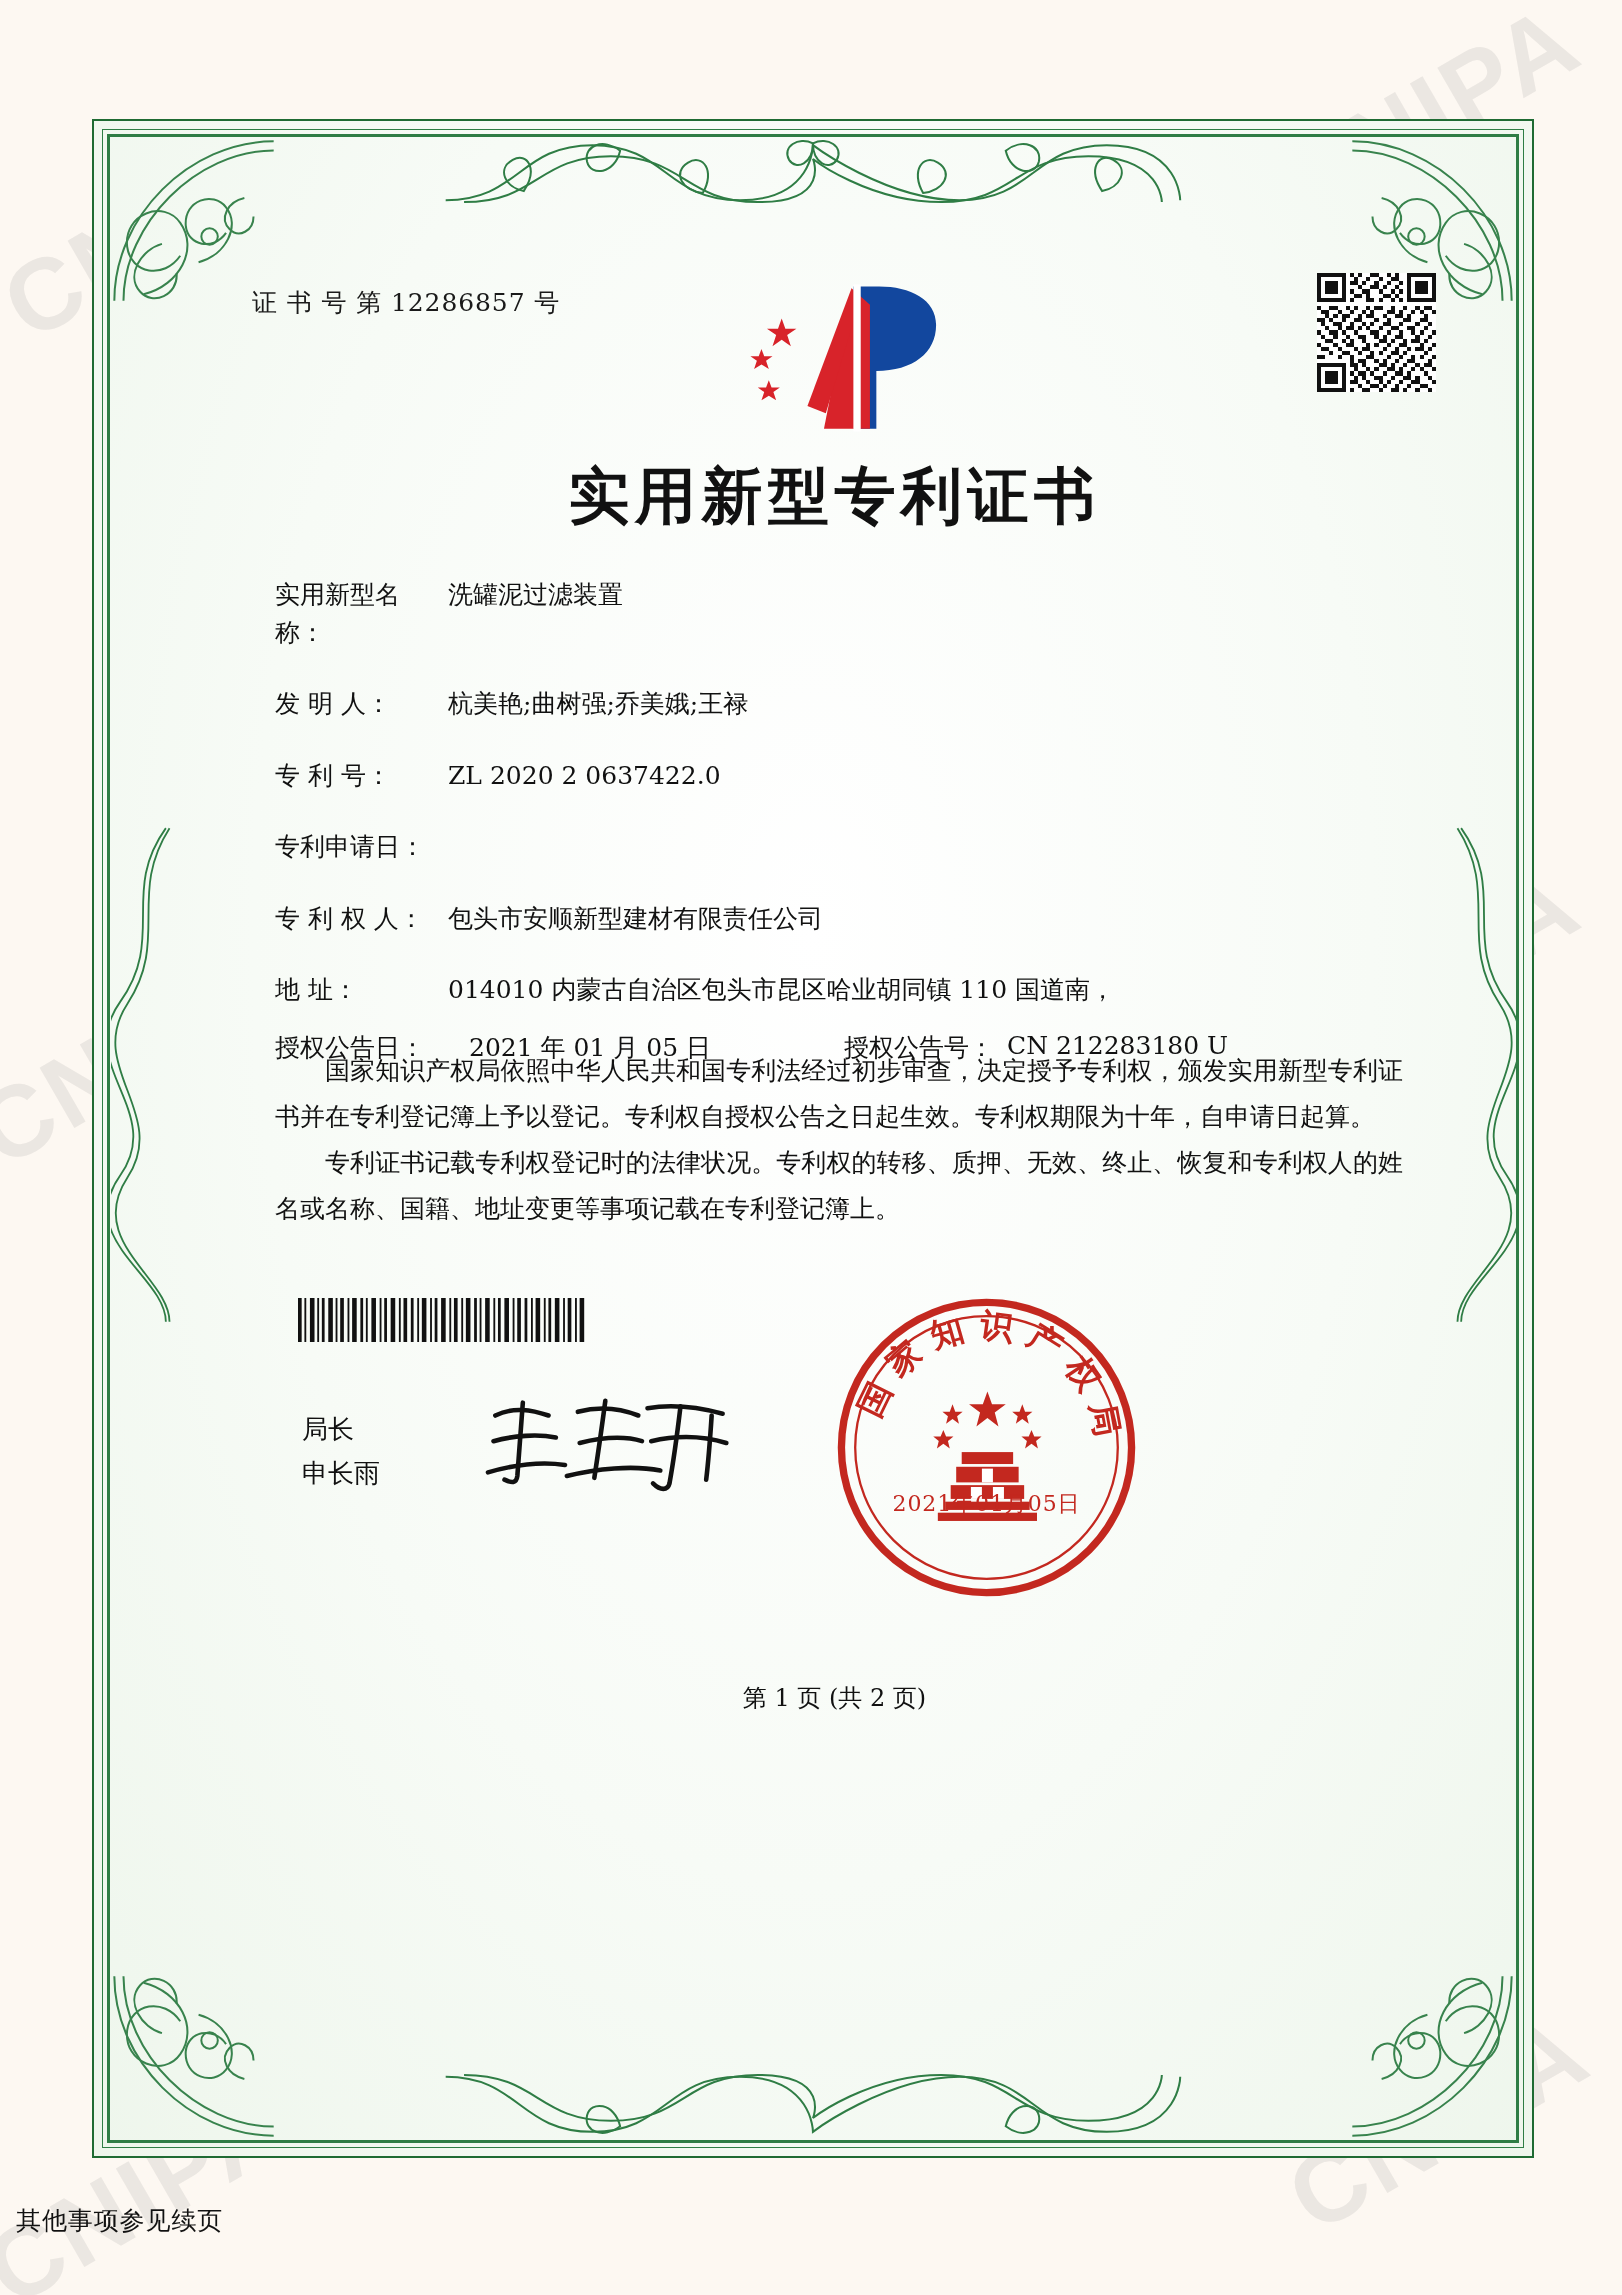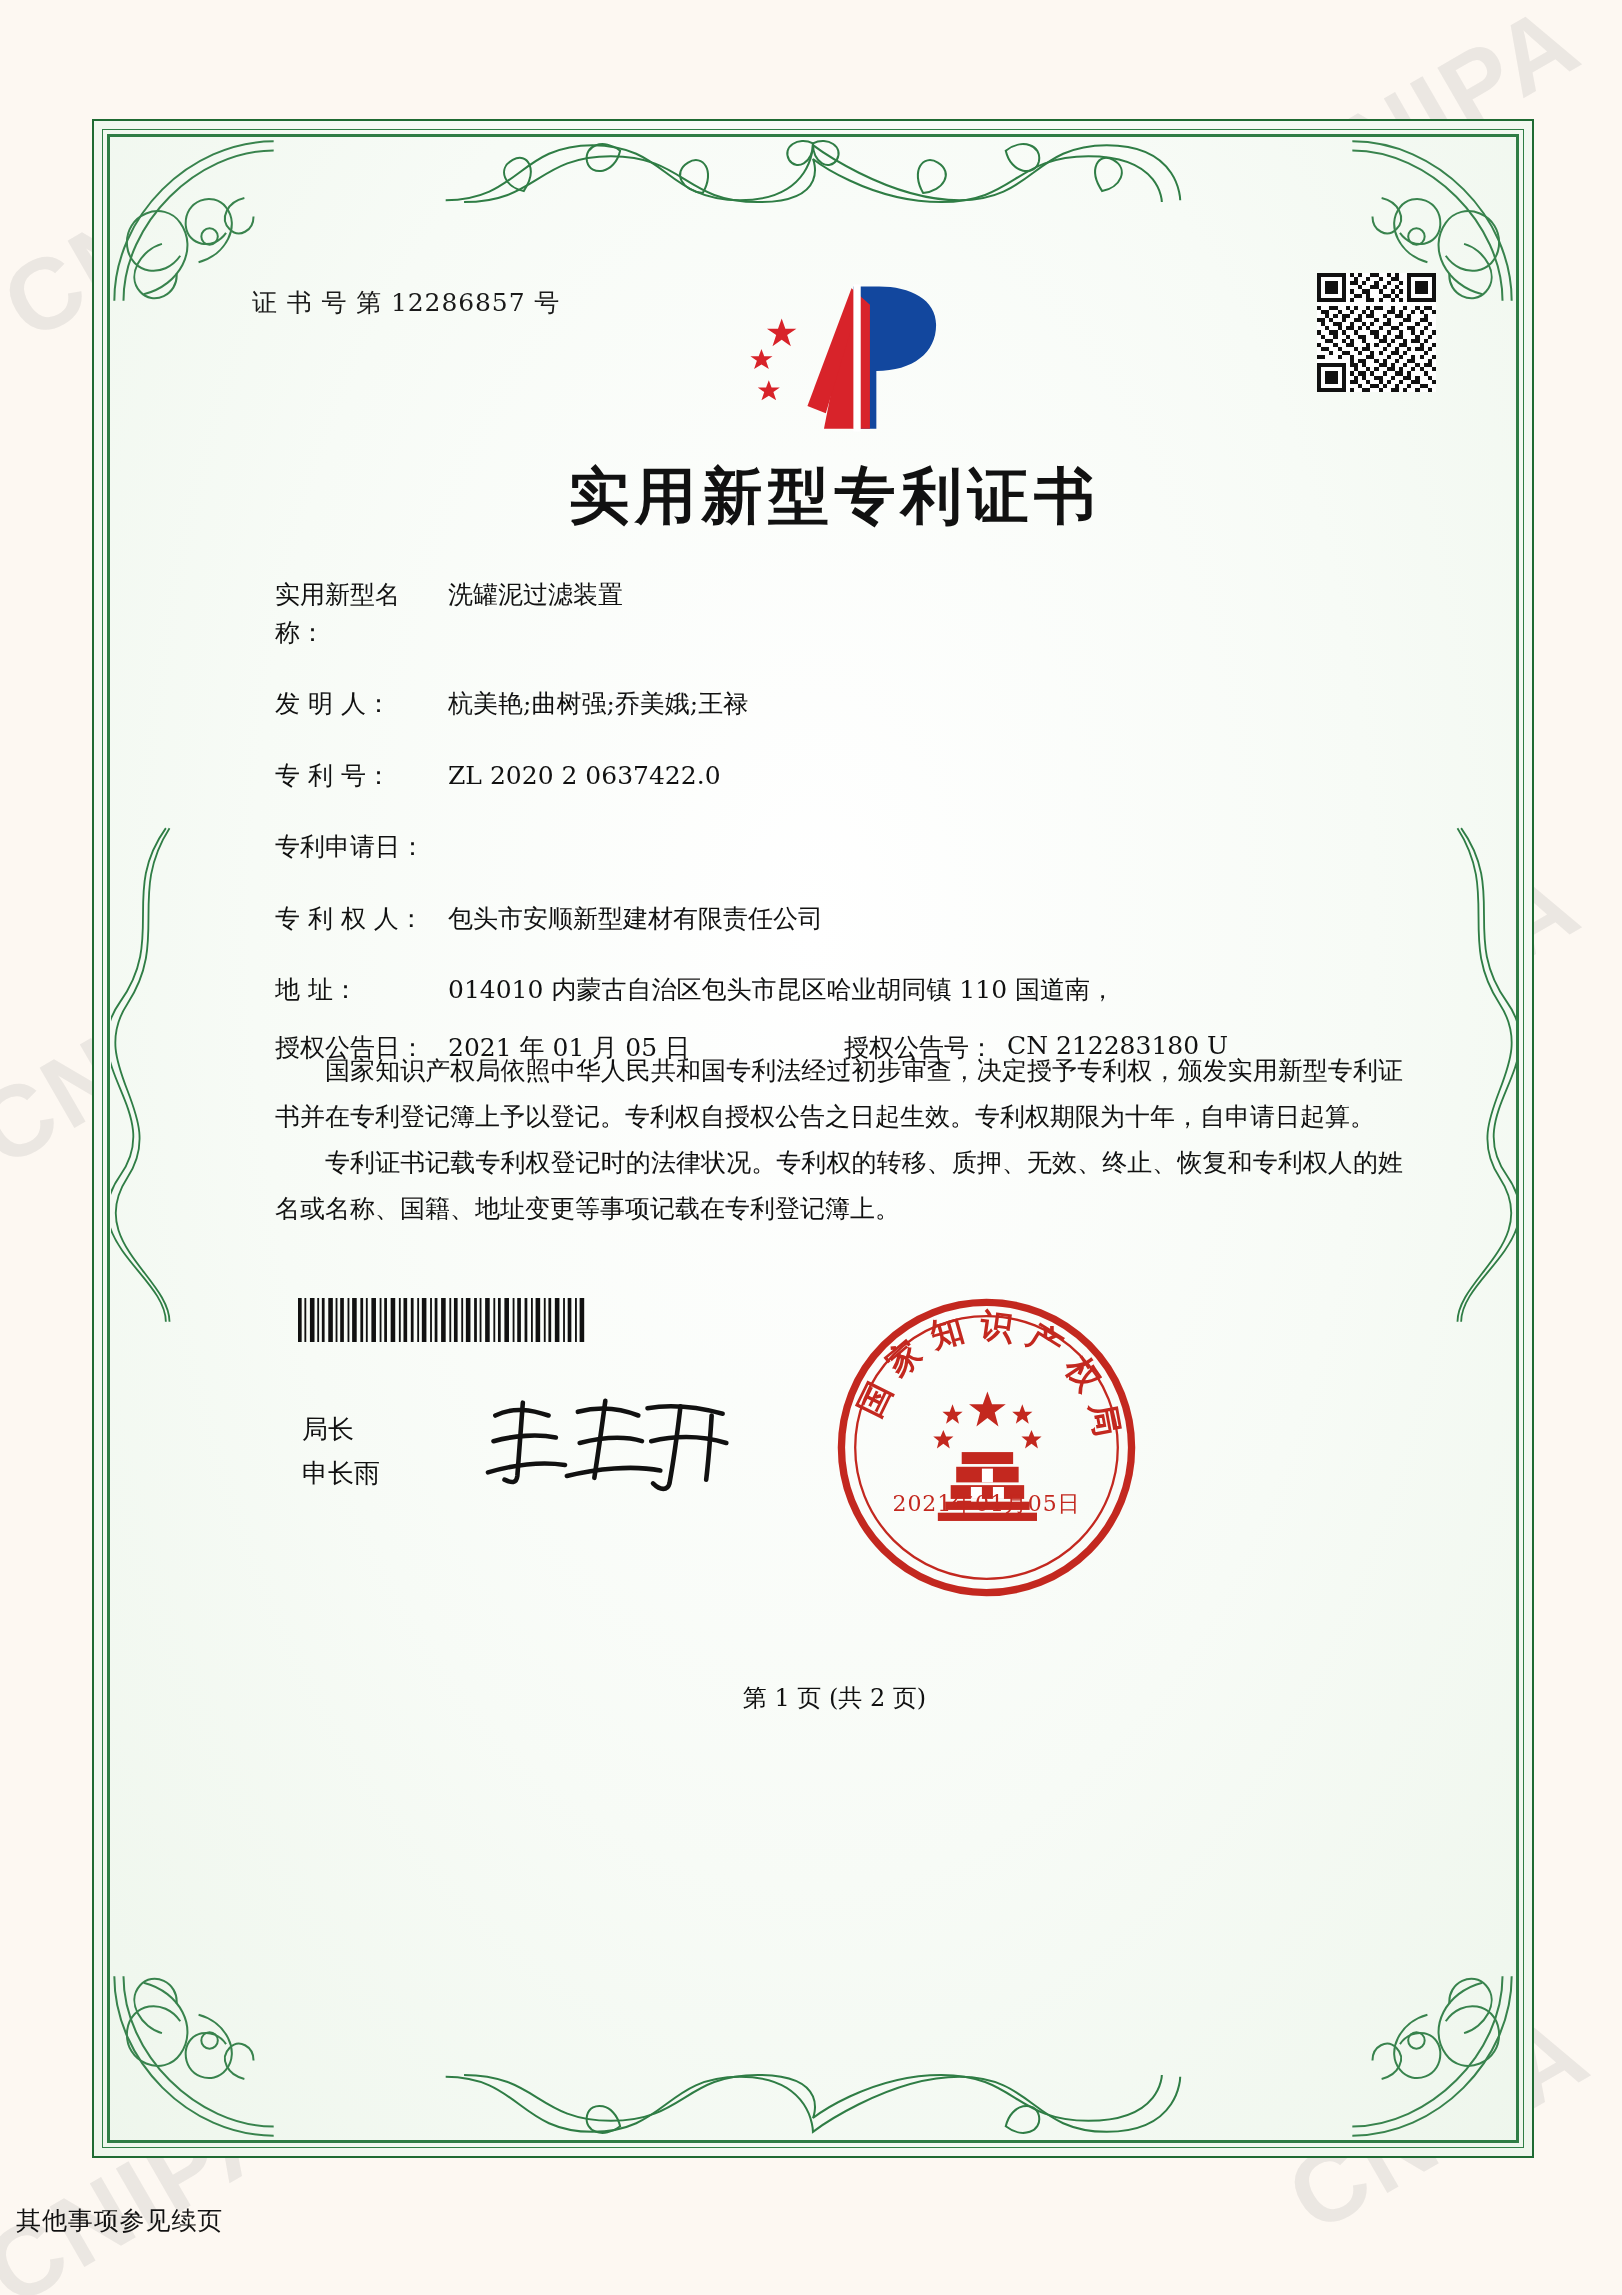--- a/index.html
+++ b/index.html
@@ -82,21 +82,21 @@
     color:#111;
     font-family:"DejaVu Serif","Liberation Serif",serif;
   }
 
   .fields{position:absolute;left:138px;top:455px;right:101px;font-size:25px;color:#111;}
   .row{display:flex;margin-bottom:34px;line-height:1.5;}
   .lbl{width:173px;flex:none;letter-spacing:0px;}
   .val{flex:1;}
   .val .line2{display:block;margin-left:0;}
   .row-pub{display:flex;margin-bottom:9.2px;}
-  .pub-left{display:flex;width:569px;}
+  .pub-left{display:flex;width:569px;gap:21px;}
   .pub-right{display:flex;}
   .pub-right .lbl{width:auto;margin-right:13px;}
 
   .para{
     position:absolute;left:138px;right:129px;
     font-size:25px;line-height:46px;color:#111;text-align:justify;
   }
   .p1{top:927px;}
   .p2{top:1019px;}
   .indent{text-indent:50px;display:block;}

